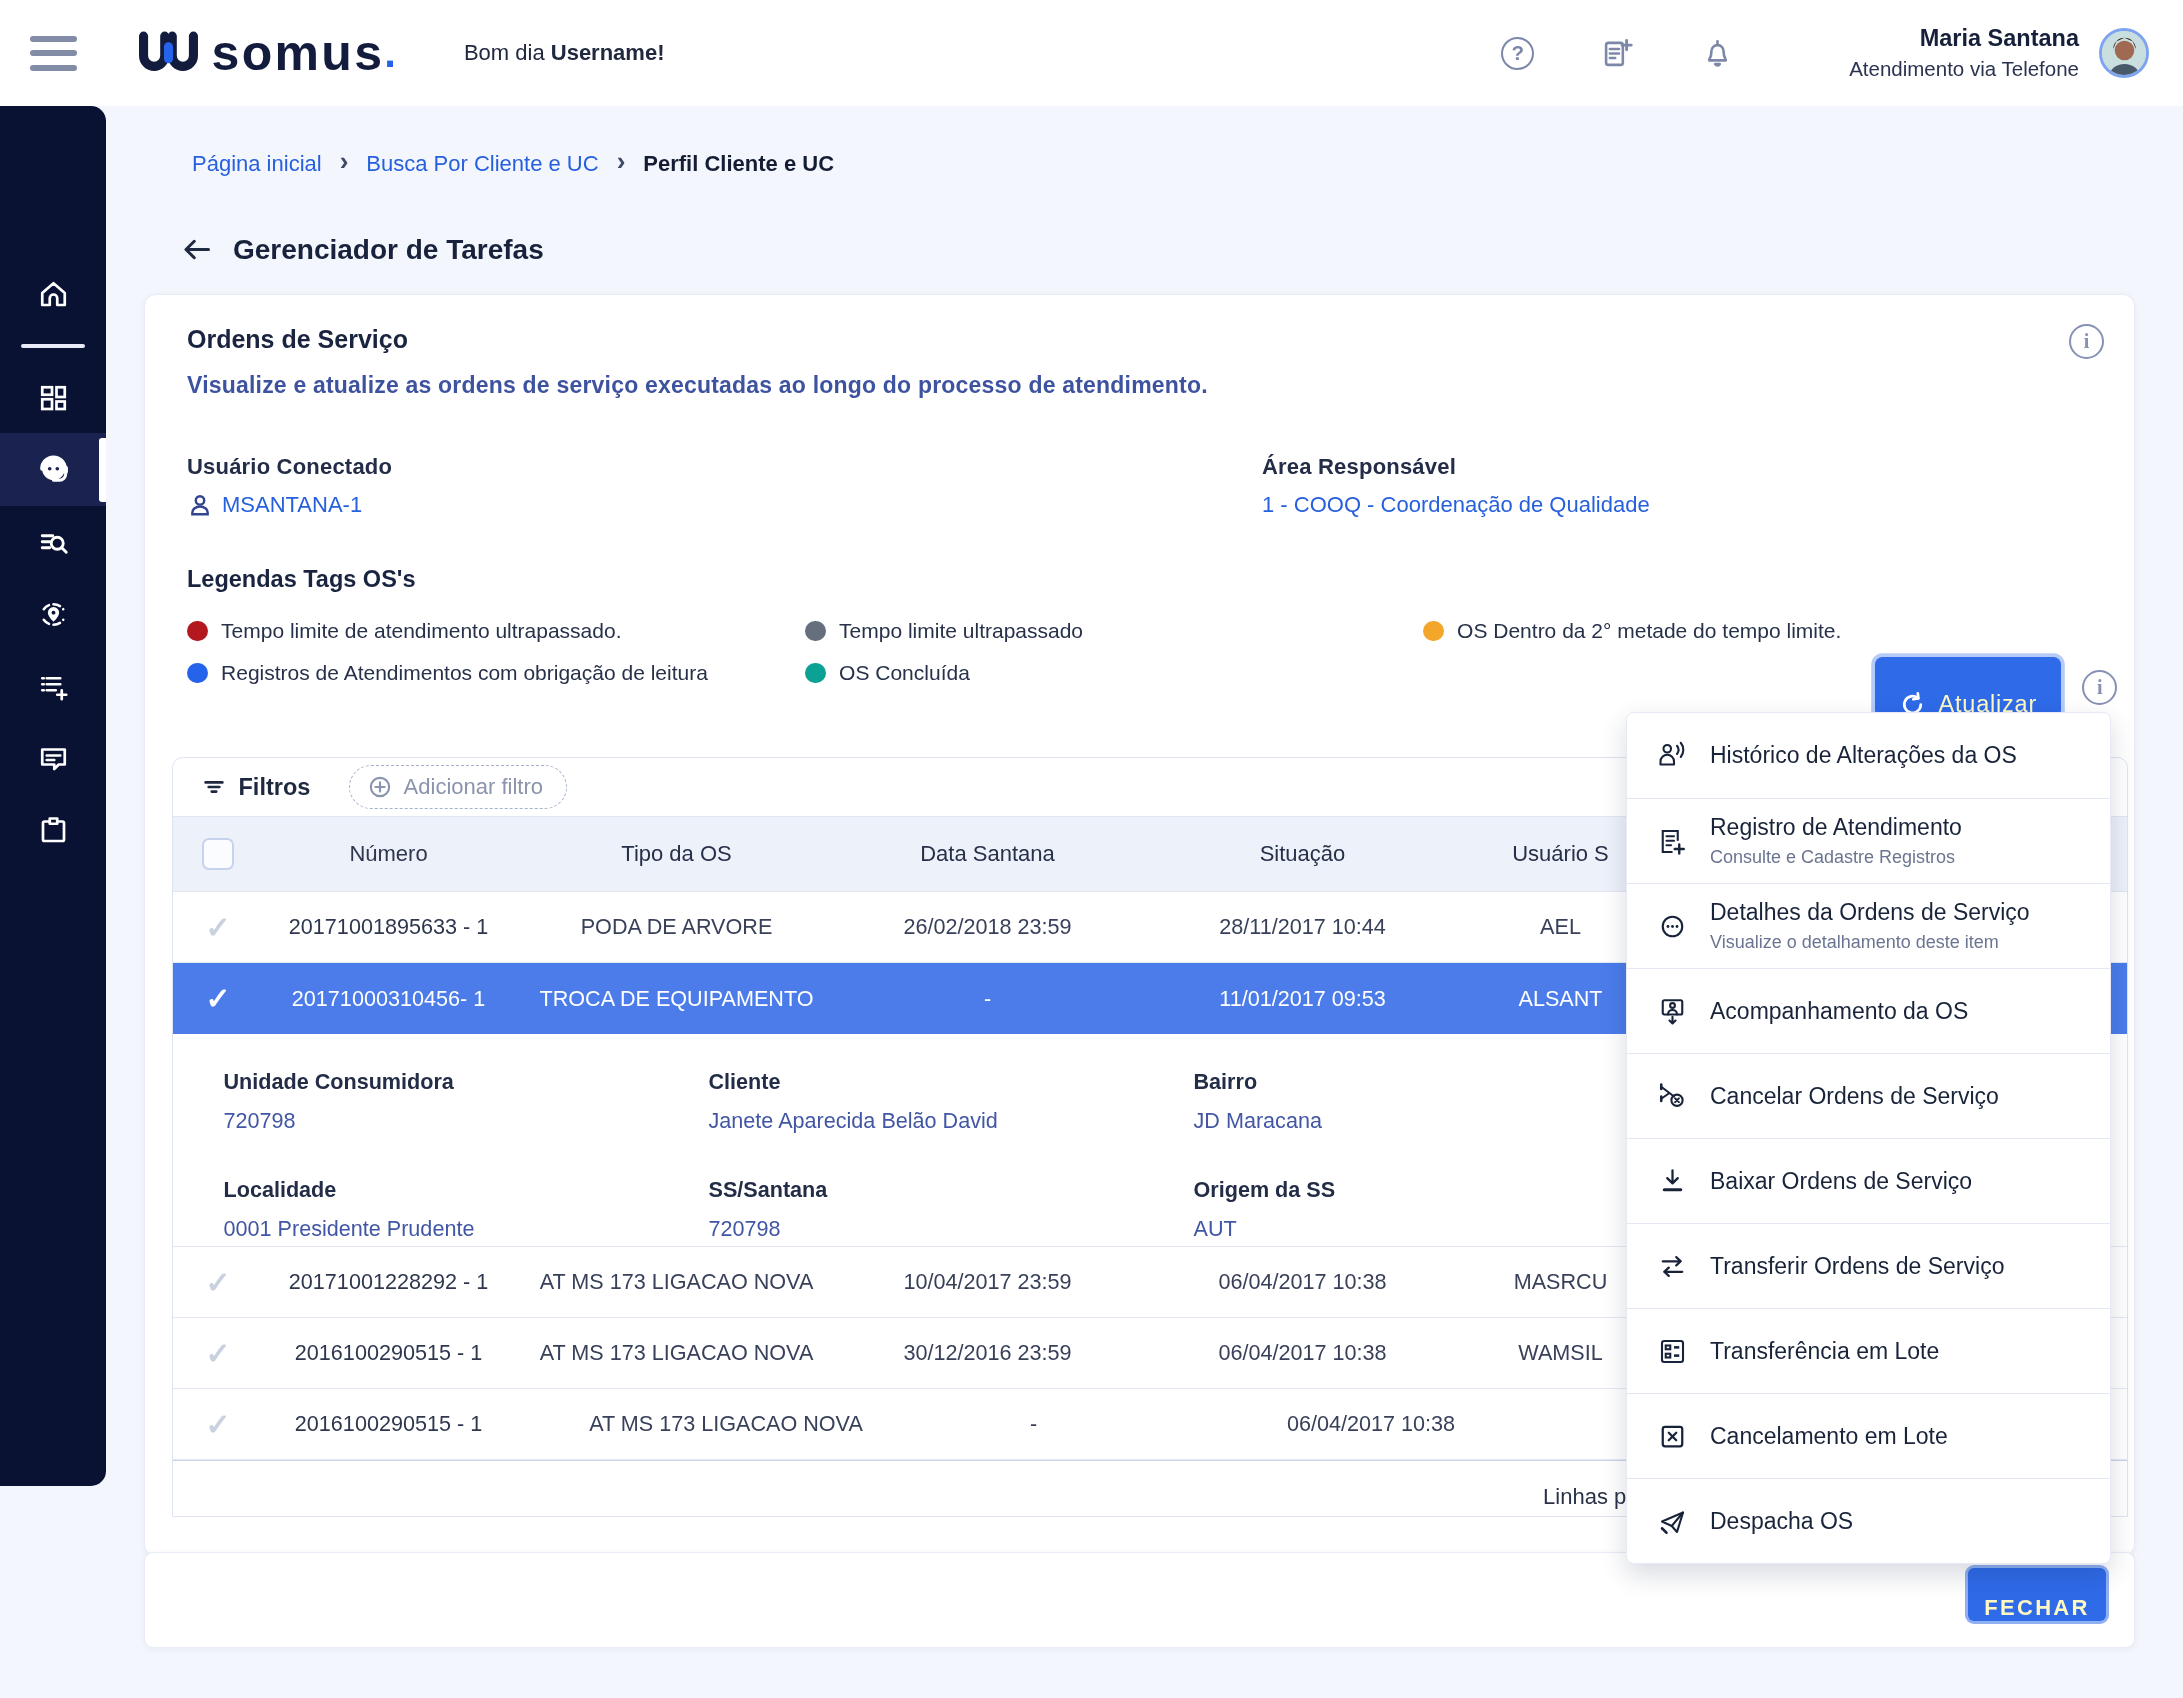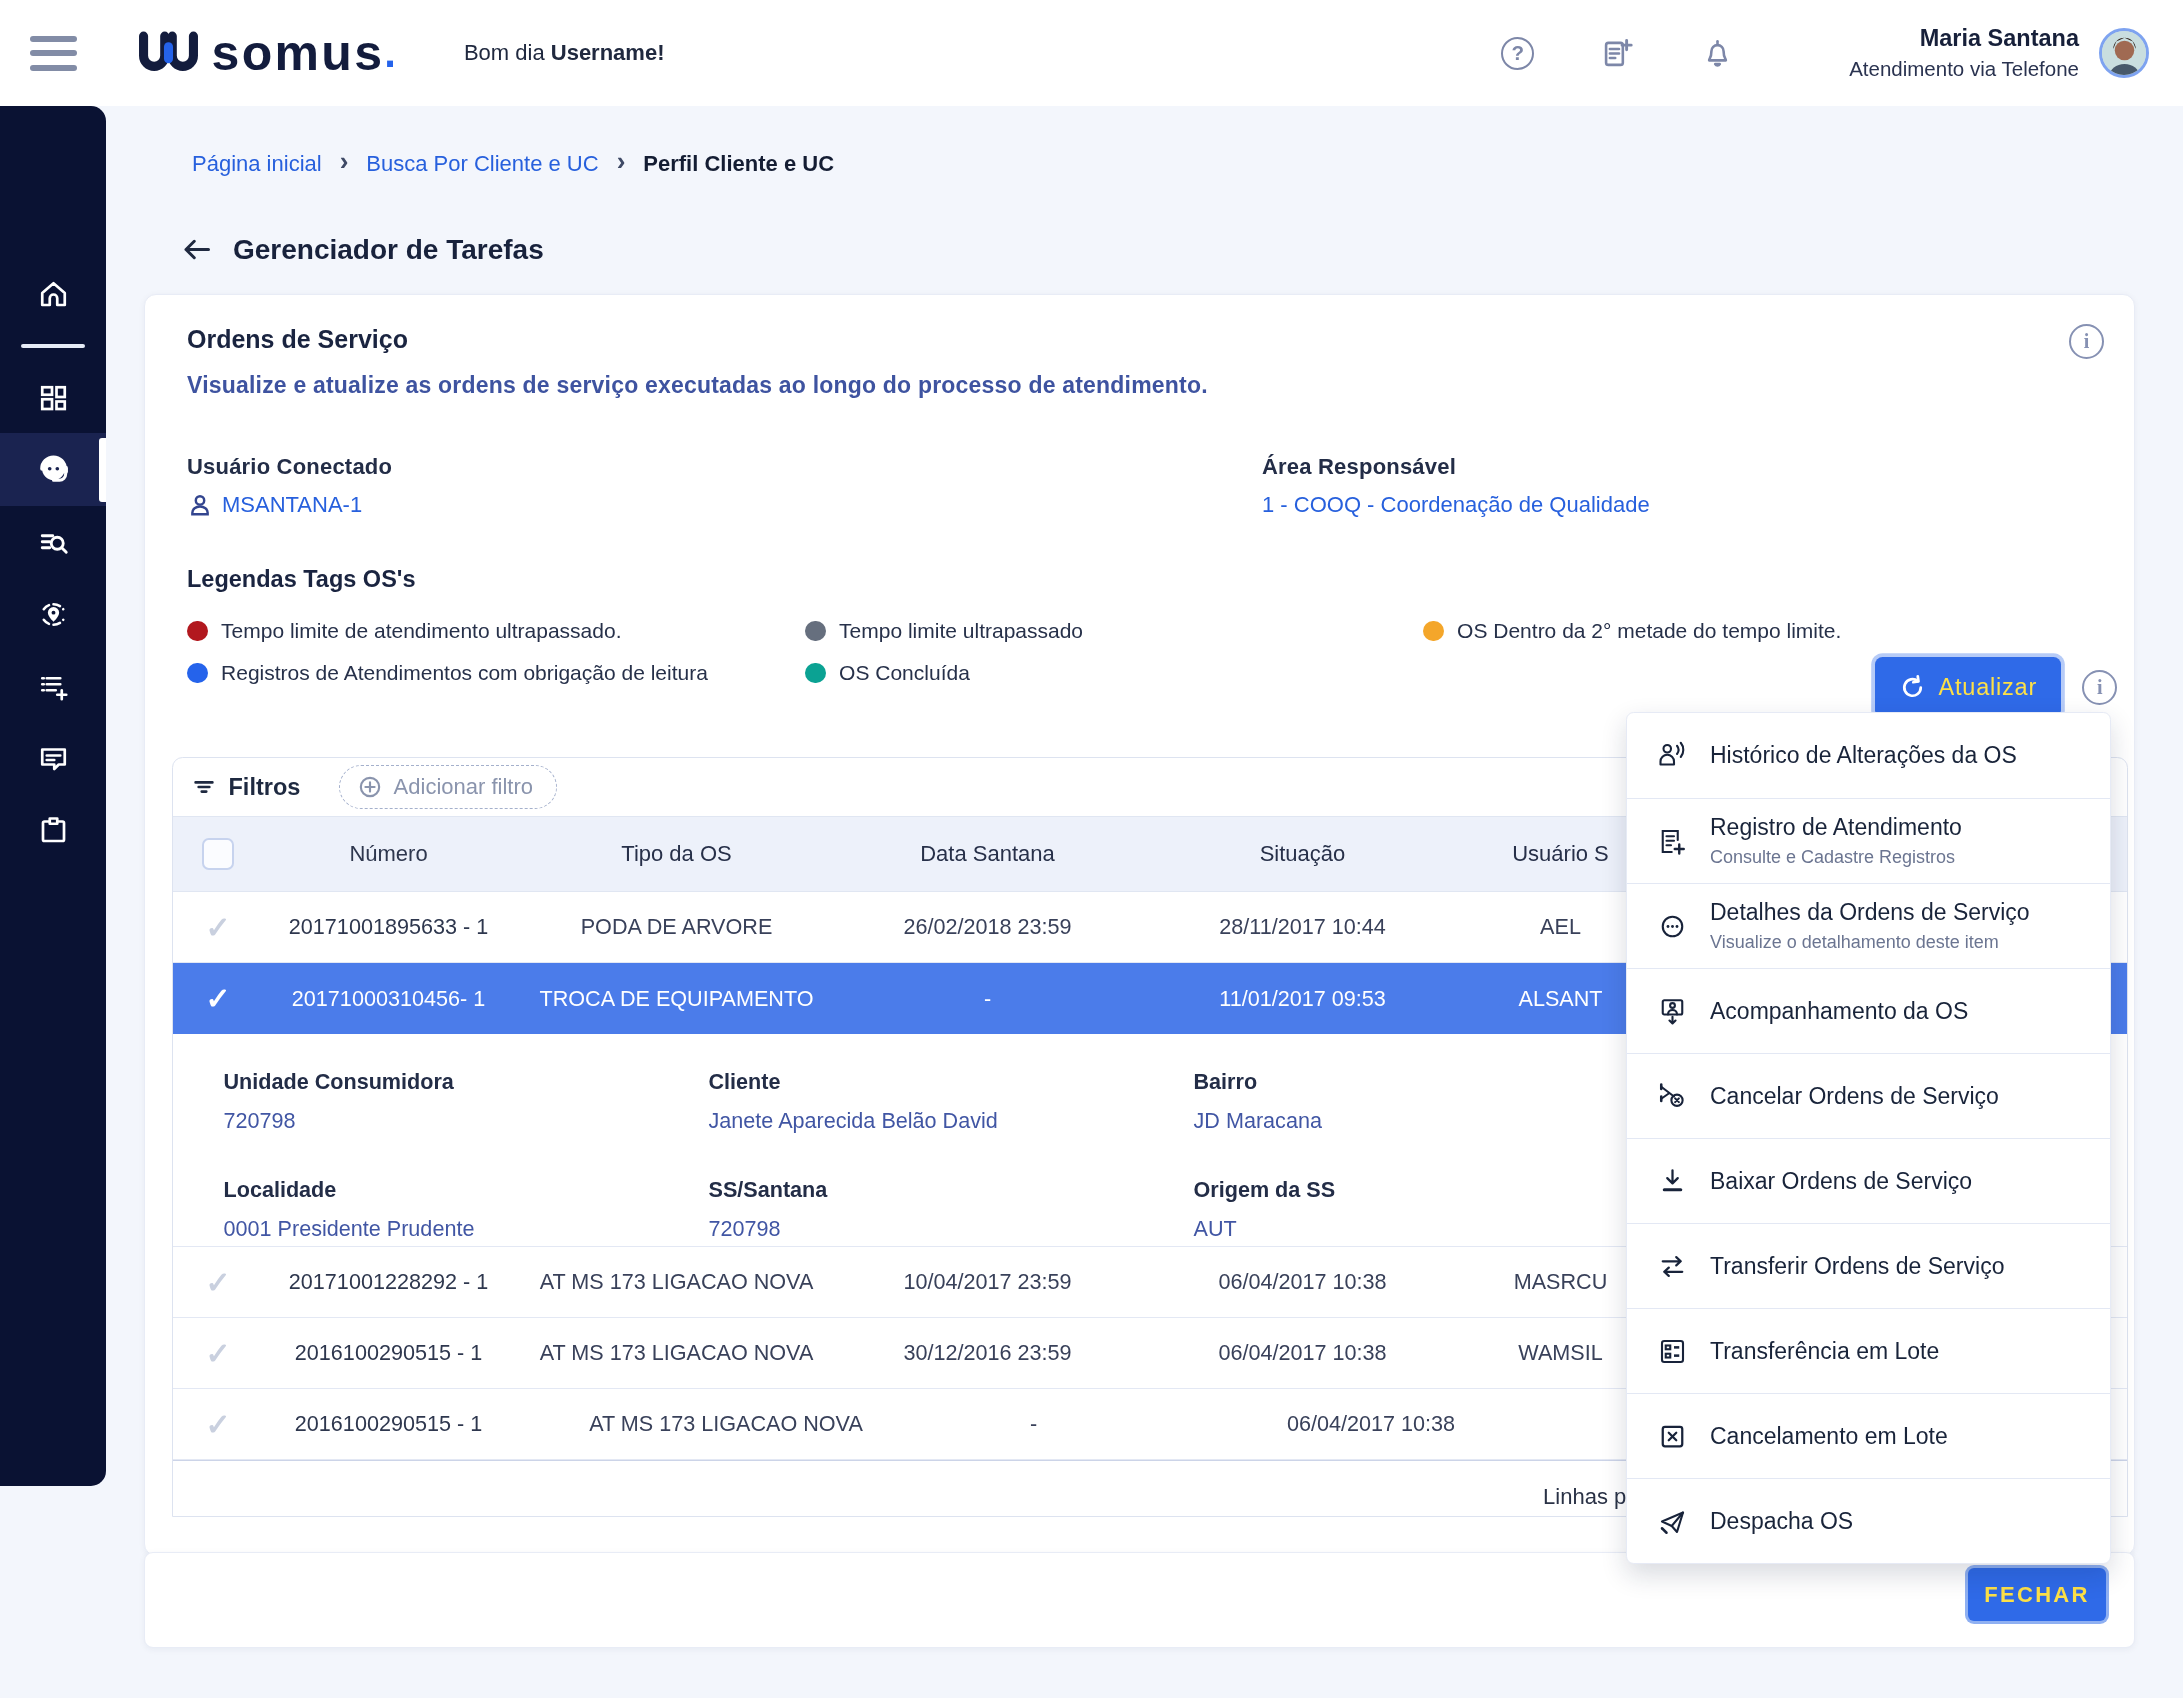--- a/index.html
+++ b/index.html
@@ -54,28 +54,28 @@
   .info-value { margin-top:12px; display:flex; align-items:center; font-size:22px; color:#2760dd; }
   .info-value .pic { margin-right:9px; display:flex; }
 
   .legend-title { position:absolute; left:42px; top:271px; font-size:23.5px; font-weight:bold; color:#1a2440; }
   .legend-grid { position:absolute; left:42px; top:315px; display:grid; grid-template-columns:618px 618px 546px; grid-auto-rows:42px; align-items:center; }
   .legend-item { display:flex; align-items:center; }
   .legend-dot { width:20.5px; height:20.5px; border-radius:50%; margin-right:13.6px; flex:0 0 auto; }
   .legend-label { font-size:21px; color:#27314a; }
 
   .refresh-cluster { position:absolute; right:16.7px; top:362px; display:flex; align-items:center; }
-  .btn-primary { background:#2f6ae8; color:#fde047; border:none; border-radius:7.6px; font-family:inherit; cursor:pointer; display:flex; align-items:center; justify-content:center; box-shadow:0 0 0 3.8px #b6cbf7; }
+  .btn-primary { background:#2f6ae8; color:#fef9c3; border:none; border-radius:7.6px; font-family:inherit; cursor:pointer; display:flex; align-items:flex-end; justify-content:center; box-shadow:0 0 0 3.8px #b6cbf7; }
   .btn-refresh { width:186px; height:61px; font-size:23.5px; letter-spacing:0.8px; }
   .btn-refresh svg { margin-right:12px; }
   .refresh-cluster .info-badge { margin-left:21px; }
 
   
   .panel { position:absolute; left:26.5px; right:6px; top:462px; height:760px; border:1.1px solid #dde3f0; border-radius:10.6px 10.6px 0 0; background:#fff; }
-  .panel-head { height:58px; display:flex; align-items:center; padding:0 32px 0 18px; }
+  .panel-head { height:58px; display:flex; align-items:center; padding:0 32px 0 28px; }
   .filters-title { display:flex; align-items:center; font-size:23.5px; font-weight:bold; color:#1e2940; }
   .filters-title svg { margin-right:12px; }
   .add-filter { margin-left:39px; display:flex; align-items:center; border:1.9px dashed #a4b0cc; border-radius:26px; padding:7.6px 23px 7.6px 16.7px; color:#8a94ad; font-size:22px; cursor:pointer; }
   .add-filter svg { margin-right:10.6px; }
   .actions-trigger { margin-left:auto; display:flex; align-items:center; color:#2563eb; font-size:23.5px; cursor:pointer; }
   .actions-trigger svg { margin-left:15px; }
 
   .thead { height:76px; background:#edf1fa; border-top:0.8px solid #e0e6f2; border-bottom:0.8px solid #e0e6f2; display:flex; align-items:center; }
   .th { font-size:22px; color:#273049; text-align:center; }
   .cell { text-align:center; font-size:21.6px; color:#39415a; }

